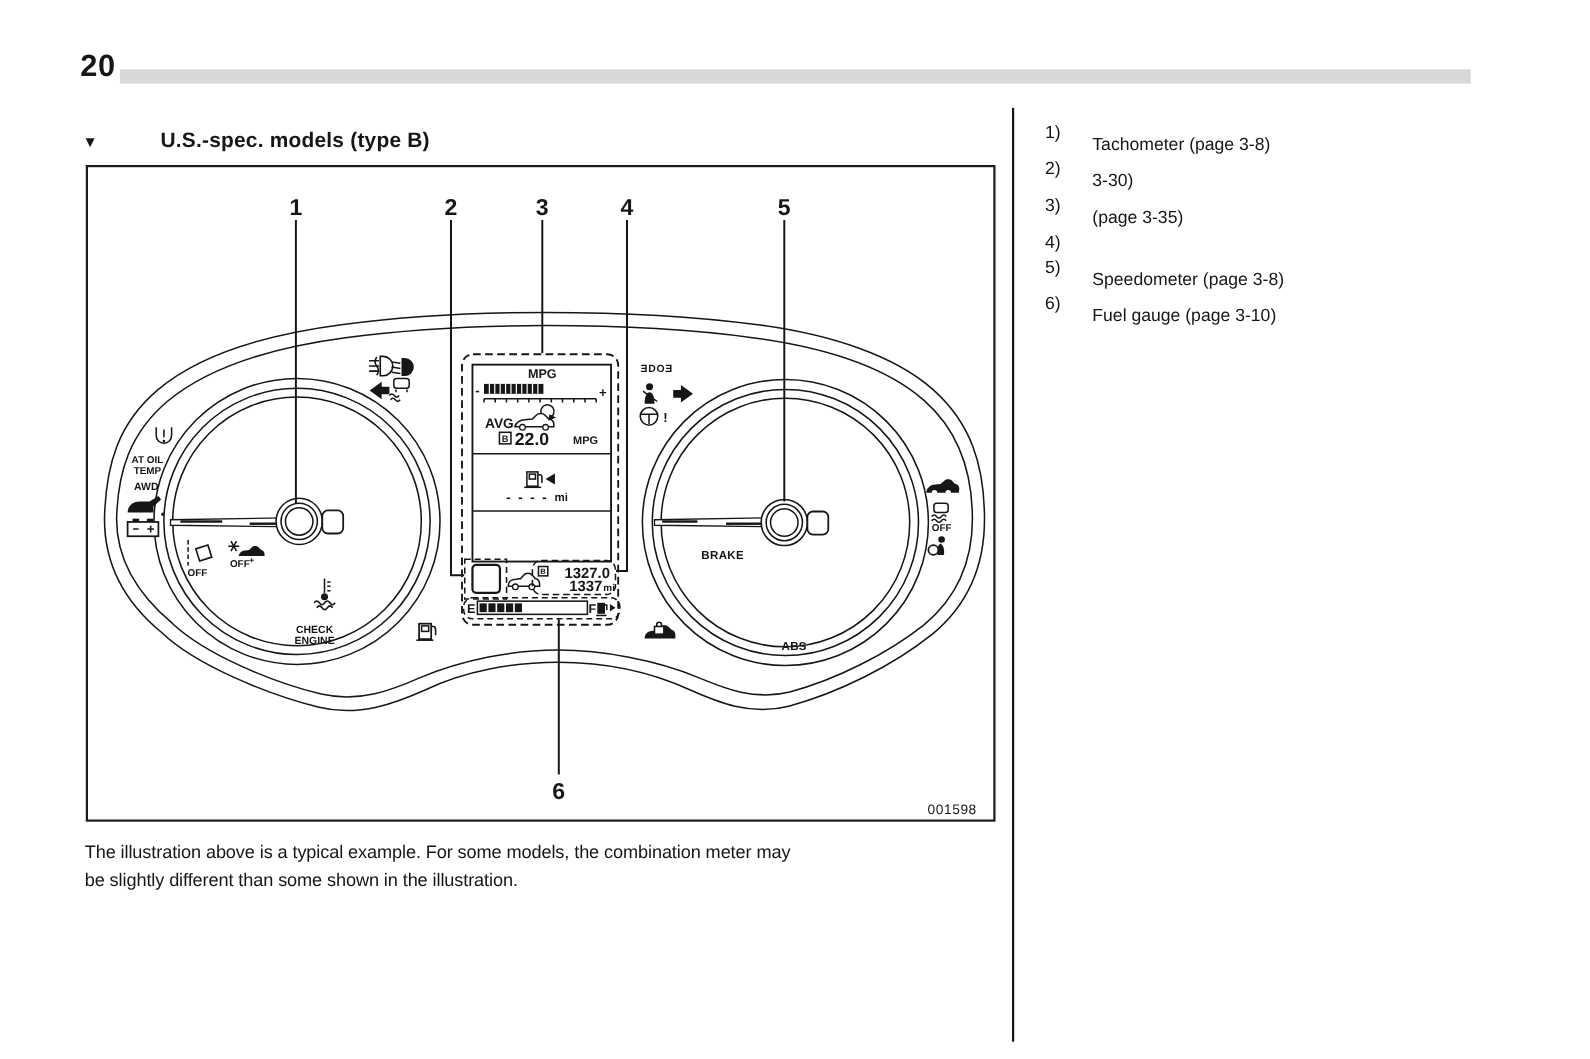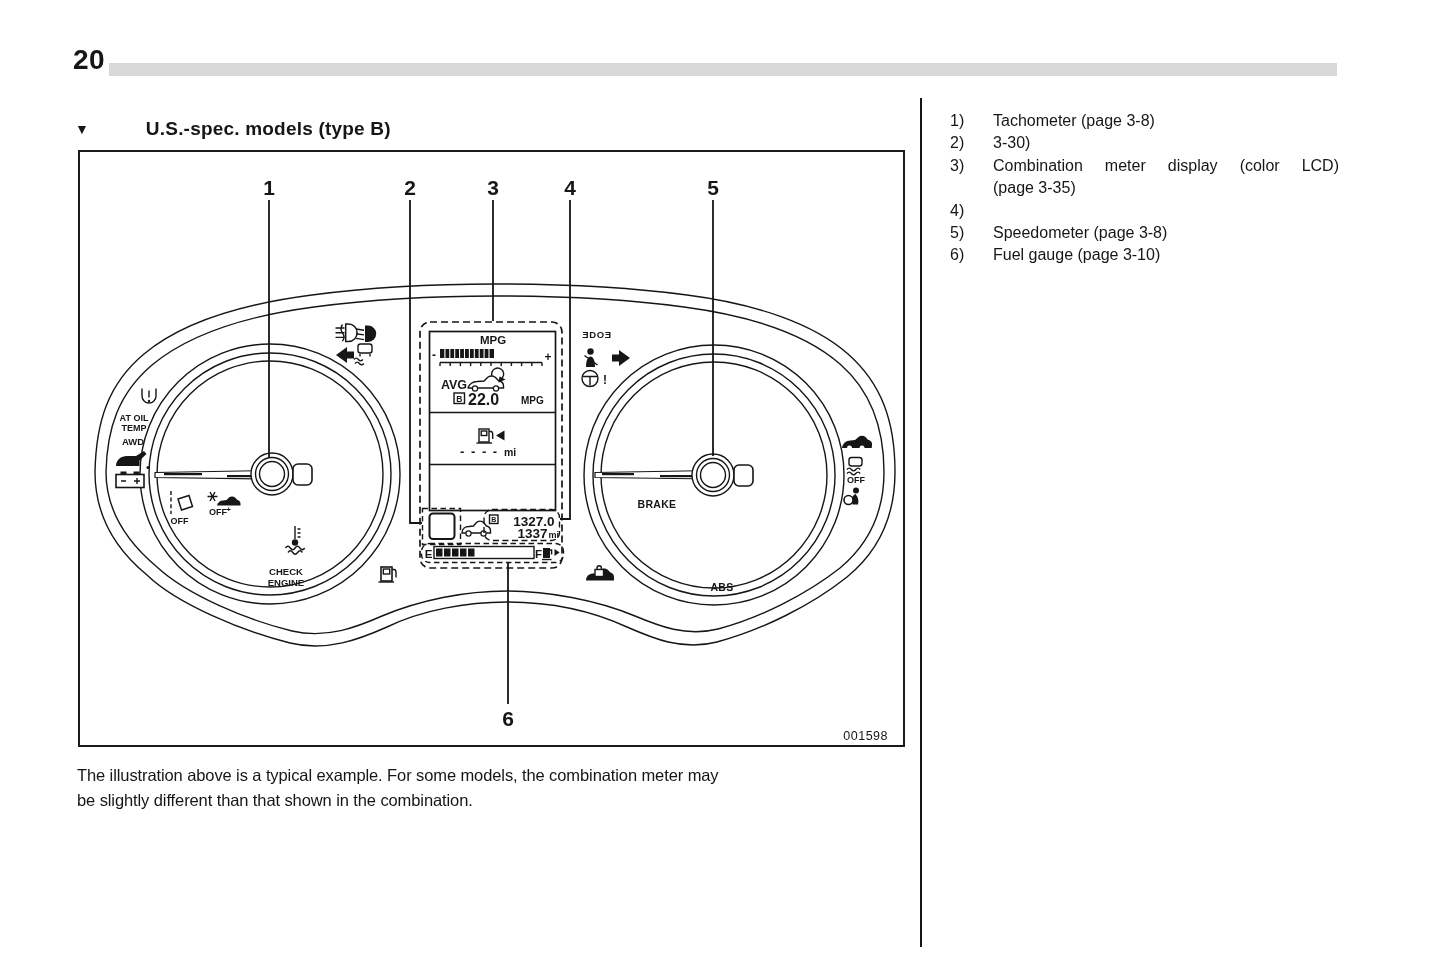--- a/index.html
+++ b/index.html
@@ -18,21 +18,21 @@
   
   .caption-line{left:77px;width:870px;font-size:16.5px;line-height:25px;letter-spacing:-0.1px;}
   #caption-1{top:763px;}
   #caption-2{top:788px;}
   
   #divider{left:920px;top:98px;width:2px;height:849px;background:#161616;}
   
   #legend{left:950px;top:110px;width:390px;}
   .legend-item{display:flex;font-size:16px;line-height:22.4px;}
   .legend-num{width:43px;flex:none;}
-  .legend-text{width:346px;}
+  .legend-text{width:346px;margin-top:11px;}
   .lline.j{text-align:justify;text-align-last:justify;}
   .lline:empty{display:none;}
   
   .ln{stroke:#161616;fill:none;stroke-width:1.4;}
   .fw{fill:#ffffff;stroke:#161616;}
   .fb{fill:#161616;stroke:none;}
   .t{font-family:"Liberation Sans",sans-serif;font-weight:bold;fill:#161616;}
 </style>
 </head>
 <body>
@@ -279,41 +279,40 @@
   <text class="t" x="491" y="193" font-size="21" text-anchor="middle">3</text>
   <text class="t" x="568" y="193" font-size="21" text-anchor="middle">4</text>
   <text class="t" x="711" y="193" font-size="21" text-anchor="middle">5</text>
   <text class="t" x="506" y="724" font-size="21" text-anchor="middle">6</text>
 
   <text x="886" y="738" font-size="12.5" text-anchor="end" letter-spacing="0.5" fill="#161616" font-family="Liberation Sans, sans-serif">001598</text>
 </svg>
 </div>
 
 <div class="abs caption-line" id="caption-1">The illustration above is a typical example. For some models, the combination meter may</div>
-<div class="abs caption-line" id="caption-2">be slightly different than that shown in the combination.</div>
+<div class="abs caption-line" id="caption-2">be slightly different than some shown in the illustration.</div>
 
 <div class="abs" id="divider"></div>
 
 <div class="abs" id="legend">
   <div class="legend-item">
     <span class="legend-num">1)</span>
     <span class="legend-text">
         <span class="lline" style="display:block">Tachometer (page 3-8)</span>
       </span>
   </div>
   <div class="legend-item">
     <span class="legend-num">2)</span>
     <span class="legend-text">
       <span class="lline" style="display:block">3-30)</span>
     </span>
   </div>
   <div class="legend-item">
     <span class="legend-num">3)</span>
     <span class="legend-text">
-      <span class="lline j" style="display:block">Combination meter display (color LCD)</span>
       <span class="lline" style="display:block">(page 3-35)</span>
     </span>
   </div>
   <div class="legend-item">
     <span class="legend-num">4)</span>
   </div>
   <div class="legend-item">
     <span class="legend-num">5)</span>
     <span class="legend-text">
         <span class="lline" style="display:block">Speedometer (page 3-8)</span>

